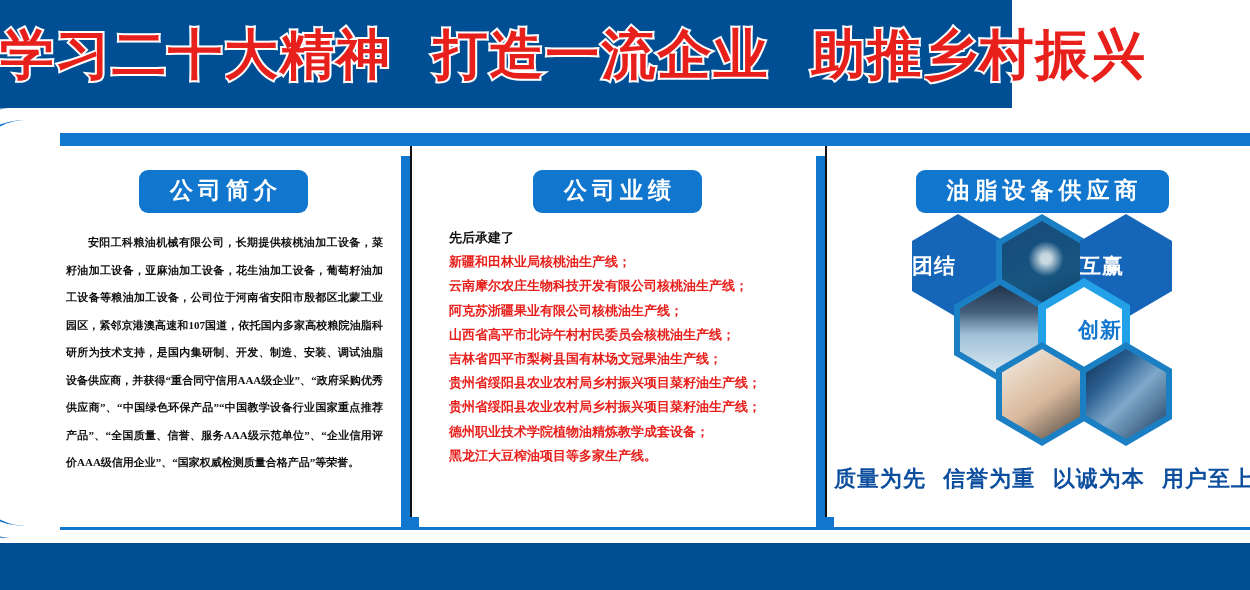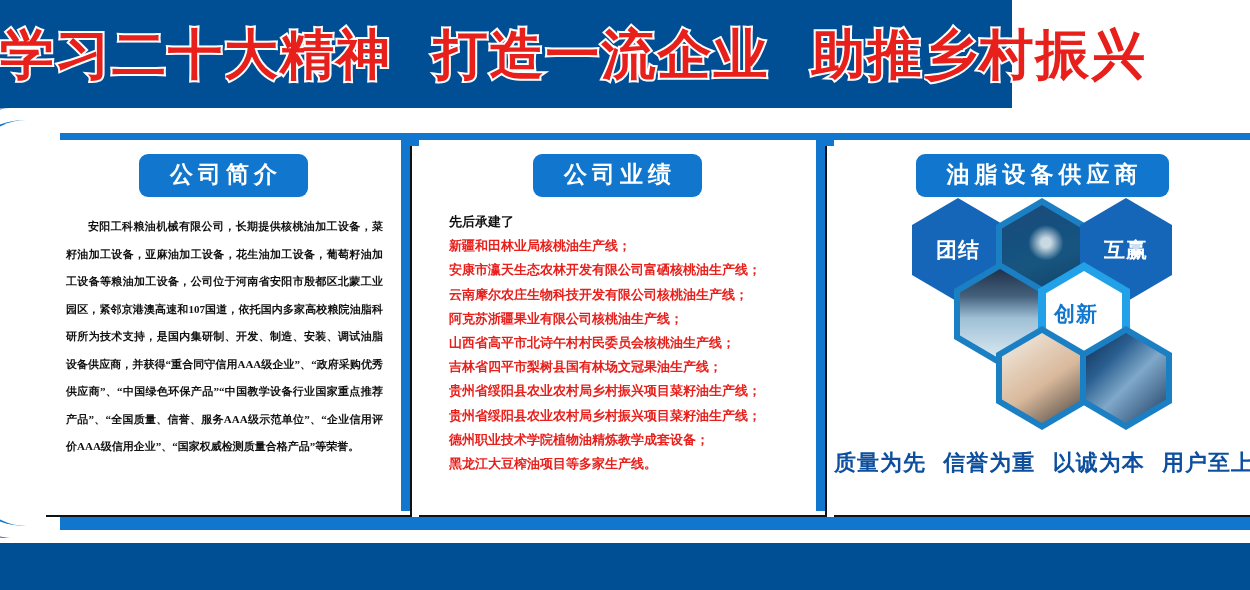--- a/index.html
+++ b/index.html
@@ -67,21 +67,21 @@
     position:absolute; left:60px; top:517px; width:1190px; height:13px;
     background:#1176cd;
   }
   .footer-band {
     position:absolute; left:0; top:543px; width:1250px; height:47px;
     background:#004e93;
   }
 
   
   .panel {
-    position:absolute; top:140px; height:371px;
+    position:absolute; top:156px; height:371px;
     background:#ffffff;
     border-right:9px solid #1176cd;
     border-left:0;
     overflow:hidden;
   }
   .panel-hairline-r {
     position:absolute; top:146px; width:2px; height:371px; background:#111;
   }
   .panel-hairline-b {
     position:absolute; height:2px; background:#111;
@@ -133,40 +133,40 @@
   .mid-line { white-space:nowrap; }
   .mid-line.red { color:#e8201c; }
 
   
   .hex-field {
     position:absolute; left:0; top:58px; width:416px; height:250px;
   }
   .hex {
     position:absolute; width:92px; height:104px;
     clip-path:polygon(50% 0%,100% 26%,100% 74%,50% 100%,0% 74%,0% 26%);
-    display:flex; align-items:center; justify-content:center;
+    display:flex; align-items:center; 
   }
   .hex-label {
     font-family:"DejaVu Sans","Liberation Sans",sans-serif;
     font-weight:bold; font-size:21px; letter-spacing:1px;
     line-height:22px;
   }
   .hex.solid { background:#1565b8; }
   .hex.solid .hex-label { color:#ffffff; }
   .hex-ring {
     position:absolute; width:92px; height:104px;
     clip-path:polygon(50% 0%,100% 26%,100% 74%,50% 100%,0% 74%,0% 26%);
     background:#22a0e8;
     display:flex; align-items:center; justify-content:center;
   }
   .hex-ring > .inner {
     width:76px; height:86px;
     clip-path:polygon(50% 0%,100% 26%,100% 74%,50% 100%,0% 74%,0% 26%);
     background:#ffffff;
-    display:flex; align-items:center; justify-content:flex-start;padding-left:8px;
+    display:flex; align-items:center; justify-content:flex-end;
   }
   .hex-ring .hex-label { color:#1176cd; }
 
   
   .hex-photo {
     position:absolute; width:92px; height:104px;
     clip-path:polygon(50% 0%,100% 26%,100% 74%,50% 100%,0% 74%,0% 26%);
     background:#1b7fc4;
     display:flex; align-items:center; justify-content:center;
   }
@@ -229,21 +229,20 @@
   </div>
 
   <div class="panel" id="panel-mid">
     <div class="pill-wrap">
       <span class="pill">公司业绩</span>
     </div>
     <div class="mid-body">
       <div class="mid-line">先后承建了</div>
       <div id="project-list">
           <div class="mid-line red">新疆和田林业局核桃油生产线；</div>
-          <div class="mid-line red">安康市瀛天生态农林开发有限公司富硒核桃油生产线；</div>
           <div class="mid-line red">云南摩尔农庄生物科技开发有限公司核桃油生产线；</div>
           <div class="mid-line red">阿克苏浙疆果业有限公司核桃油生产线；</div>
           <div class="mid-line red">山西省高平市北诗午村村民委员会核桃油生产线；</div>
           <div class="mid-line red">吉林省四平市梨树县国有林场文冠果油生产线；</div>
           <div class="mid-line red">贵州省绥阳县农业农村局乡村振兴项目菜籽油生产线；</div>
           <div class="mid-line red">贵州省绥阳县农业农村局乡村振兴项目菜籽油生产线；</div>
           <div class="mid-line red">德州职业技术学院植物油精炼教学成套设备；</div>
           <div class="mid-line red">黑龙江大豆榨油项目等多家生产线。</div>
         </div>
     </div>

